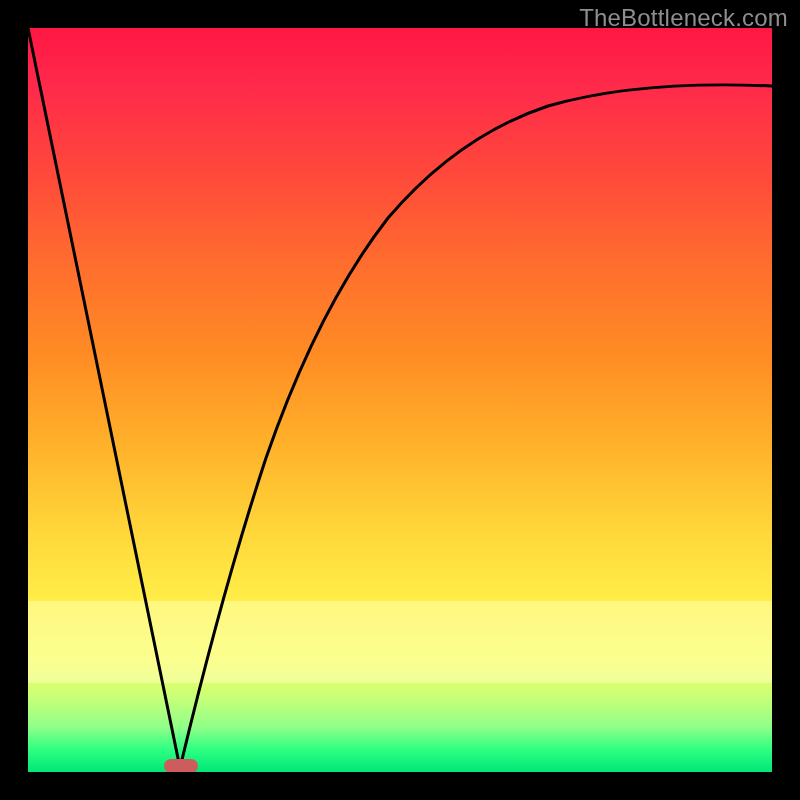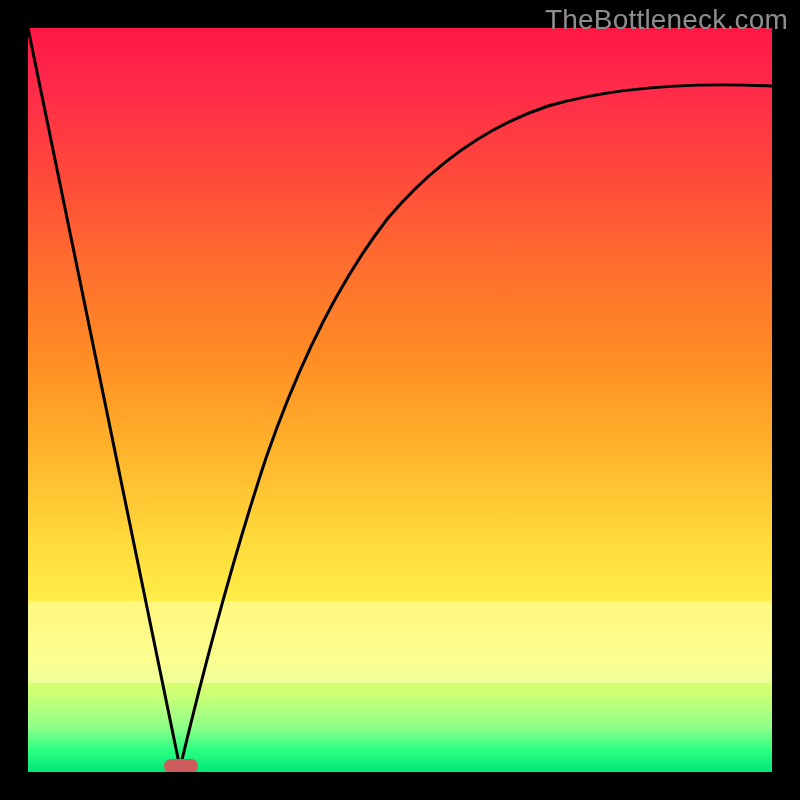--- a/index.html
+++ b/index.html
@@ -62,21 +62,21 @@
     height: 14px;
     border-radius: 8px;
     background: #cd5c5c; 
     transform: translate(-50%, -50%);
   }
   .watermark {
     position: absolute;
     top: 4px;
     right: 12px;
     color: #8e8e8e;
-    font-size: 28px;
+    font-size: 24px;
     font-weight: 500;
     letter-spacing: 0.2px;
     user-select: none;
   }
 </style>
 </head>
 <body>
 
 <div class="frame">
 

